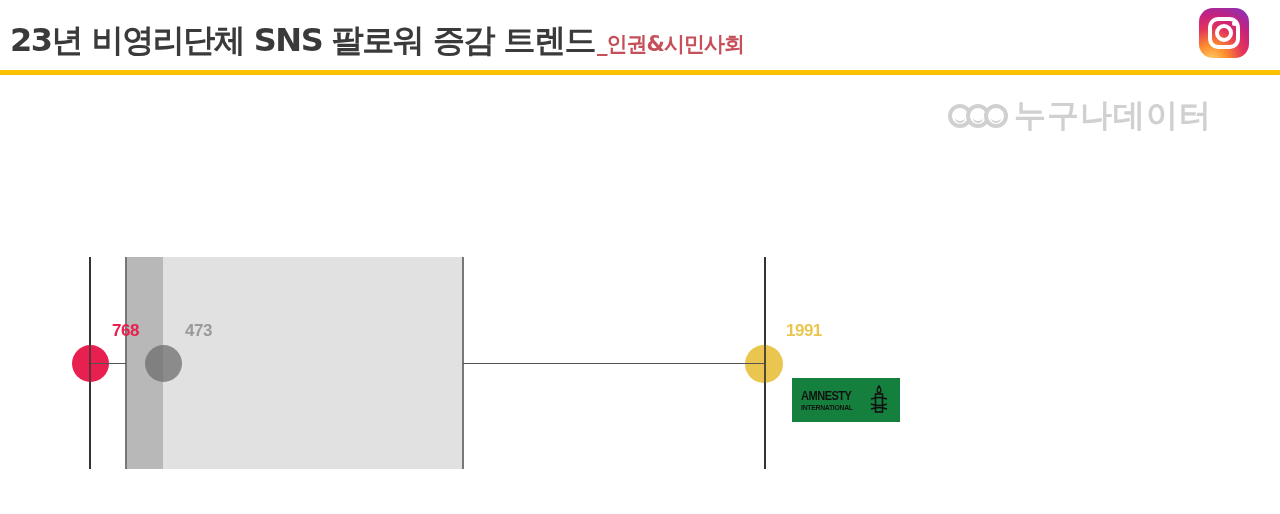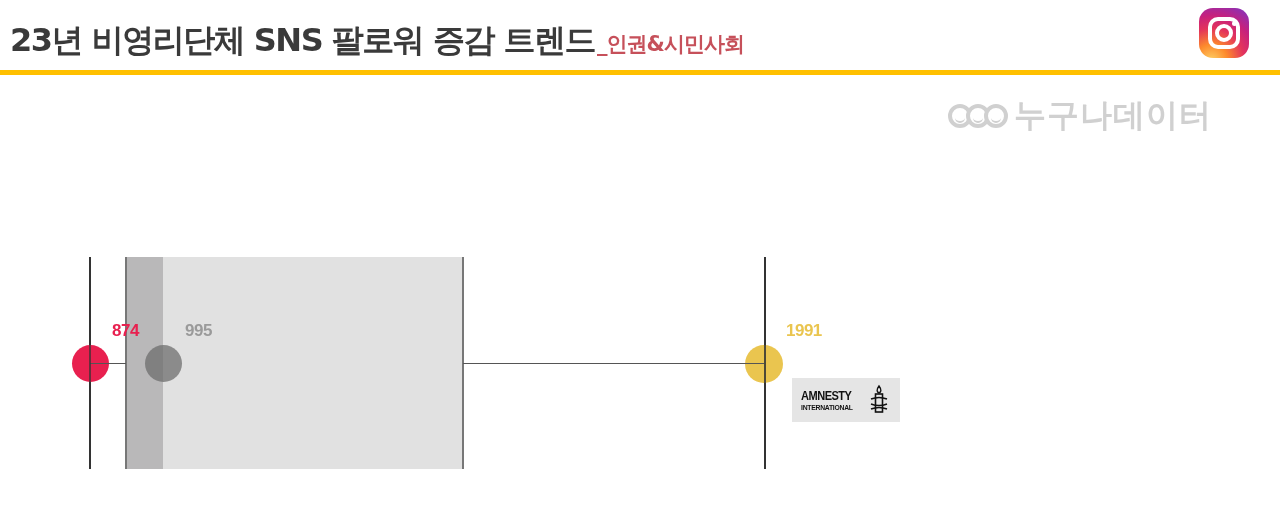--- a/index.html
+++ b/index.html
@@ -33,21 +33,21 @@
     .vline { position: absolute; width: 2px; background: #333; }
     .hline { position: absolute; height: 1px; background: #555; }
     .band-light { position: absolute; background: #e1e1e1; }
     .band-dark { position: absolute; background: #b9b8b9; }
     .band-edge { position: absolute; width: 2px; background: #777; }
     .dot-marker { position: absolute; border-radius: 50%; }
     .val-label { position: absolute; font-family: "Liberation Sans", sans-serif; font-weight: bold; font-size: 17px; letter-spacing: -0.5px; }
 
     .amnesty-logo {
       position: absolute; left: 792px; top: 378px; width: 108px; height: 44px;
-      background: #e5e5e5; display: flex; align-items: center; padding-left: 9px;
+      background: #15803d; display: flex; align-items: center; padding-left: 9px;
     }
     .amnesty-text { display: flex; flex-direction: column; line-height: 1; }
     .amnesty-l1 { font-family: "Liberation Sans", sans-serif; font-weight: bold; font-size: 13px; color: #111; letter-spacing: -0.6px; transform: scaleX(0.85); transform-origin: left; }
     .amnesty-l2 { font-family: "Liberation Sans", sans-serif; font-weight: bold; font-size: 8px; color: #111; letter-spacing: -0.3px; margin-top: 2px; transform: scaleX(0.85); transform-origin: left; }
     .candle-icon { position: absolute; left: 76px; top: 6px; width: 22px; height: 32px; }
   </style>
 </head>
 <body>
 
 <div class="header">
@@ -86,22 +86,22 @@
   <div class="dot-marker" style="left:72px; top:345px; width:37px; height:37px; background:#e8204f;"></div>
   <div class="hline" style="left:90px; top:363px; width:36px;"></div>
   <div class="vline" style="left:89px; top:345px; height:37px; opacity:0.7;"></div>
 
   <div class="dot-marker" style="left:145px; top:345px; width:37px; height:37px; background:rgba(110,110,110,0.75);"></div>
 
   <div class="dot-marker" style="left:745px; top:345px; width:38px; height:38px; background:#eac54f;"></div>
   <div class="hline" style="left:463px; top:363px; width:301px;"></div>
   <div class="vline" style="left:764px; top:345px; height:38px; opacity:0.85;"></div>
 
-  <span class="val-label" style="left:112px; top:321px; color:#e8204f;">874</span>
-  <span class="val-label" style="left:185px; top:321px; color:#9a9a9a;">995</span>
+  <span class="val-label" style="left:112px; top:321px; color:#e8204f;">768</span>
+  <span class="val-label" style="left:185px; top:321px; color:#9a9a9a;">473</span>
   <span class="val-label" style="left:786px; top:321px; color:#eac54f;">1991</span>
 
   <div class="amnesty-logo">
     <div class="amnesty-text">
       <span class="amnesty-l1">AMNESTY</span>
       <span class="amnesty-l2">INTERNATIONAL</span>
     </div>
     <svg class="candle-icon" viewBox="0 0 22 32">
       <path d="M11 2 C8 6 9 8 11 9 C13 8 14 6 11 2 Z" fill="none" stroke="#111" stroke-width="1.4"></path>
       <rect x="7.5" y="10" width="7" height="18" fill="none" stroke="#111" stroke-width="1.6"></rect>

